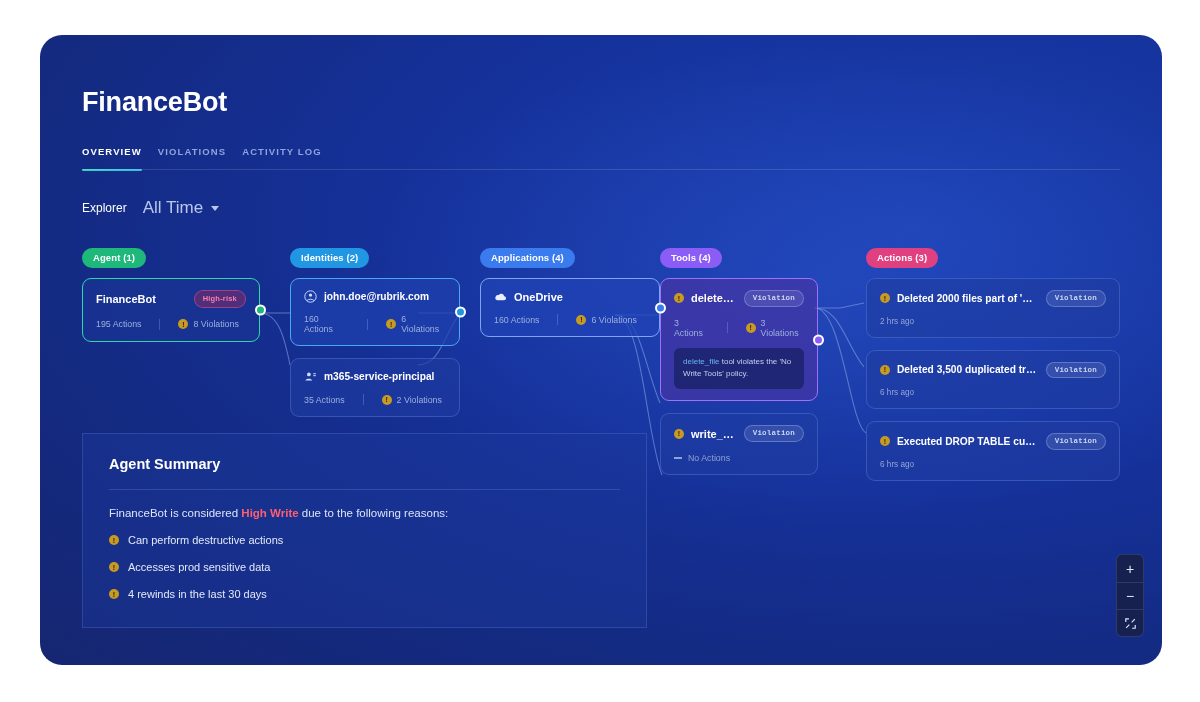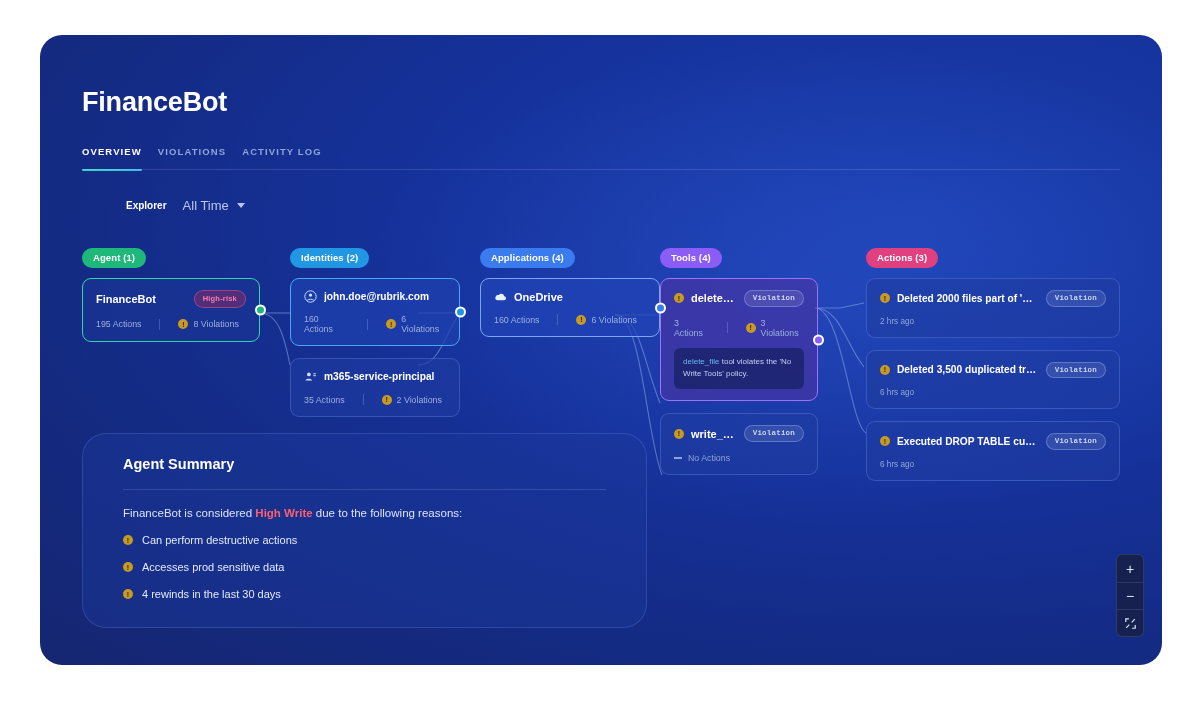--- a/index.html
+++ b/index.html
@@ -74,30 +74,29 @@
     background: rgba(255,255,255,0.13);
   }
 
   #explorer-row {
     display: flex;
     align-items: center;
     gap: 16px;
     margin-top: 28px;
   }
   #explorer-label {
-    font-size: 10px;
-    font-weight: bold;
+    font-size: 12px;
+    font-weight: normal;
     color: #ffffff;
-    margin-left: 44px;
   }
   #time-filter {
     display: flex;
     align-items: center;
     gap: 8px;
-    font-size: 13px;
+    font-size: 17px;
     color: #b9c7ec;
     cursor: pointer;
   }
   .caret {
     width: 0; height: 0;
     border-left: 4.5px solid transparent;
     border-right: 4.5px solid transparent;
     border-top: 5px solid #b9c7ec;
   }
 
@@ -249,24 +248,24 @@
   .port-app   { background: #3a7bed; }
   .port-tool  { background: #8b5cf6; }
 
   
   #summary-card {
     position: absolute;
     left: 42px;
     top: 398px;
     width: 565px;
     height: 195px;
-    border-radius: 24px;
+    border-radius: 0;
     background: rgba(28,58,158,0.42);
     border: 1px solid rgba(120,160,240,0.22);
-    padding: 22px 40px;
+    padding: 22px 26px;
   }
   #summary-title {
     font-size: 14.5px;
     font-weight: bold;
     color: #ffffff;
   }
   #summary-rule {
     height: 1px;
     background: rgba(160,185,240,0.20);
     margin: 17px 0 17px;

